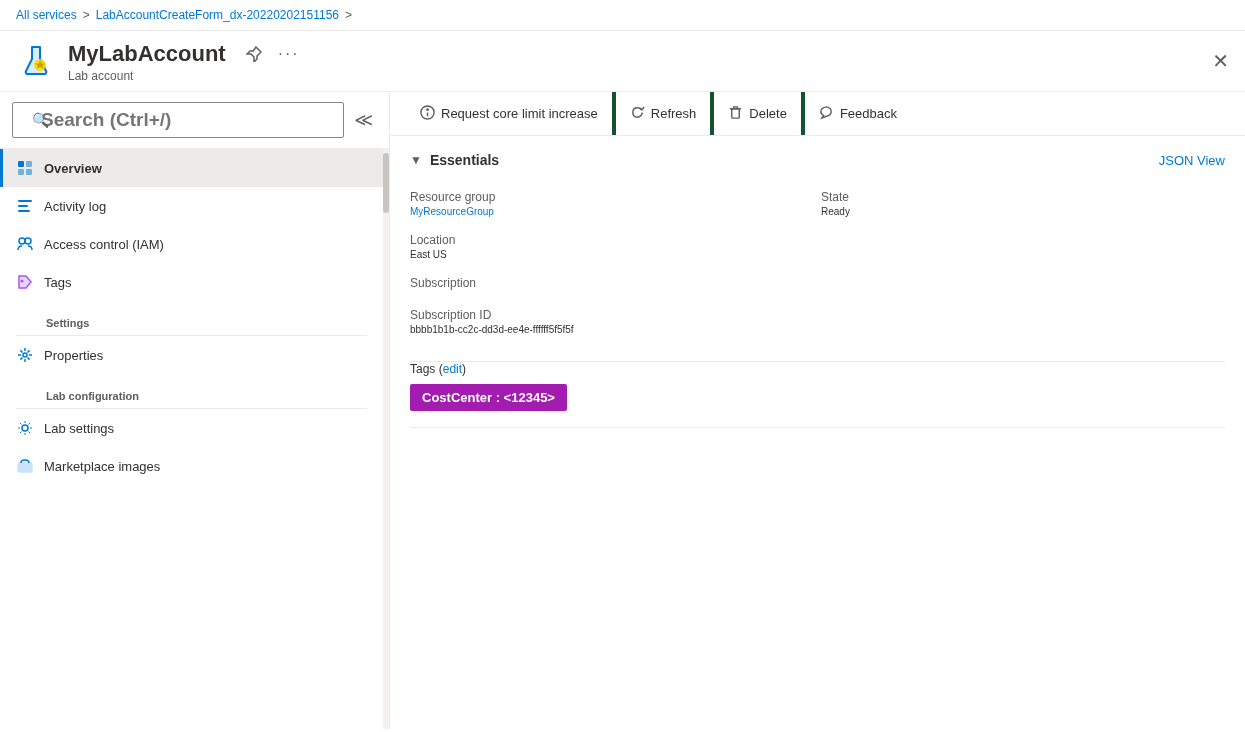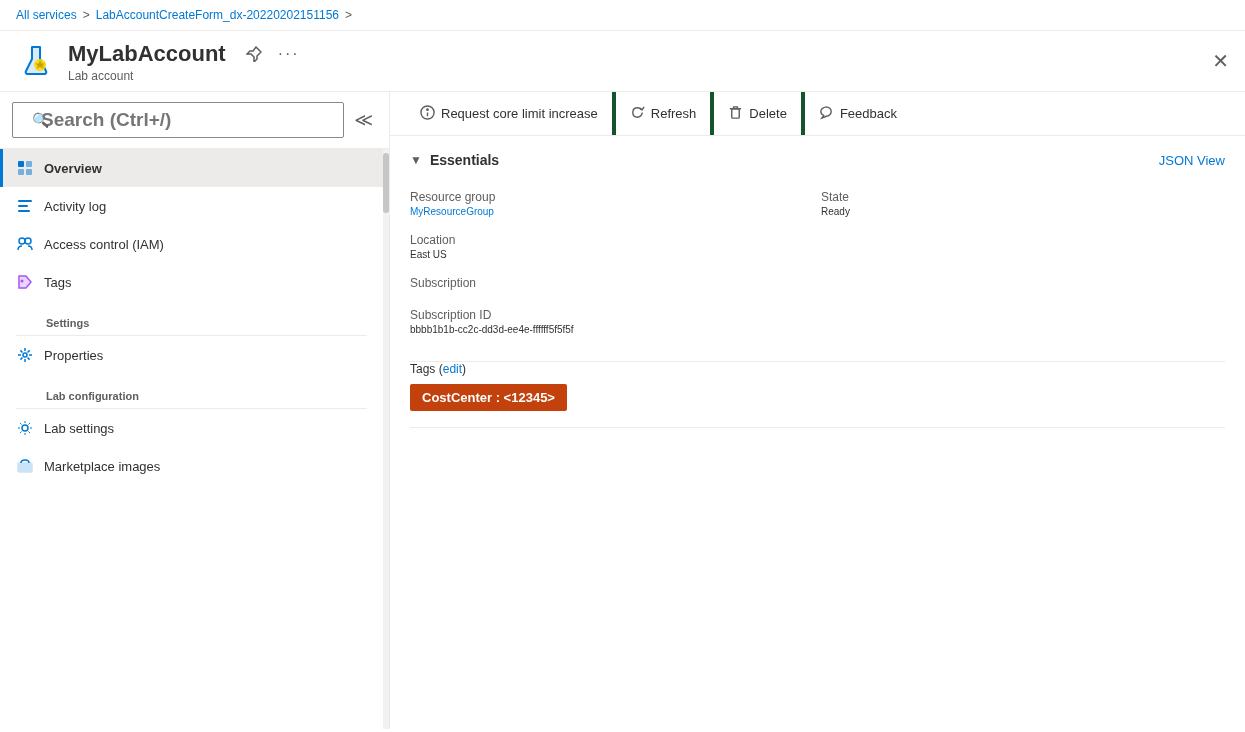--- a/index.html
+++ b/index.html
@@ -139,21 +139,21 @@
     .essentials-item { padding: 6px 0 10px 0; }
     .essentials-label { font-size: 12px; color: #605e5c; margin-bottom: 2px; }
     .essentials-value { font-size: 10px; color: #323130; }
     .essentials-link { color: #0078d4; text-decoration: none; cursor: pointer; }
 
     .tags-section { padding: 0 4px 16px 20px; }
     .tags-label { font-size: 12px; color: #323130; margin-bottom: 8px; }
     .tags-label a { color: #0078d4; text-decoration: none; cursor: pointer; }
     .tag-badge {
       display: inline-flex; align-items: center;
-      background: #c2410c; color: #fff;
+      background: #a21caf; color: #fff;
       padding: 6px 12px; border-radius: 2px;
       font-size: 13px; font-weight: 600;
     }
 
     .essentials-divider { height: 1px; background: #edebe9; margin: 0 20px; }
 
     
     .content::-webkit-scrollbar { width: 6px; }
     .content::-webkit-scrollbar-track { background: #f3f2f1; }
     .content::-webkit-scrollbar-thumb { background: #c8c6c4; border-radius: 3px; }

